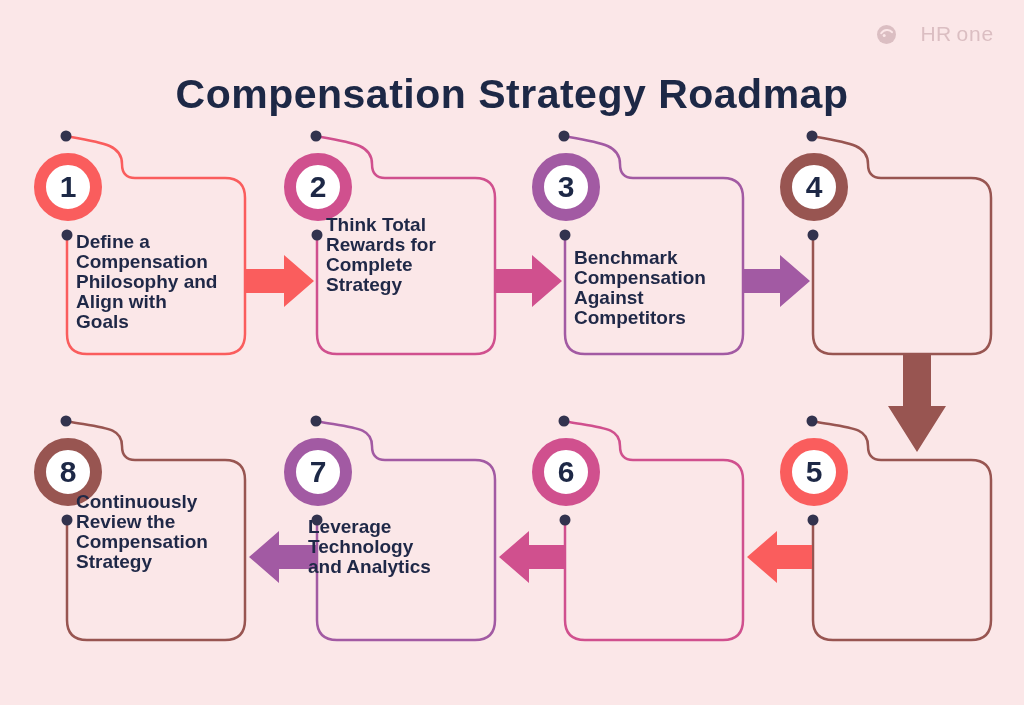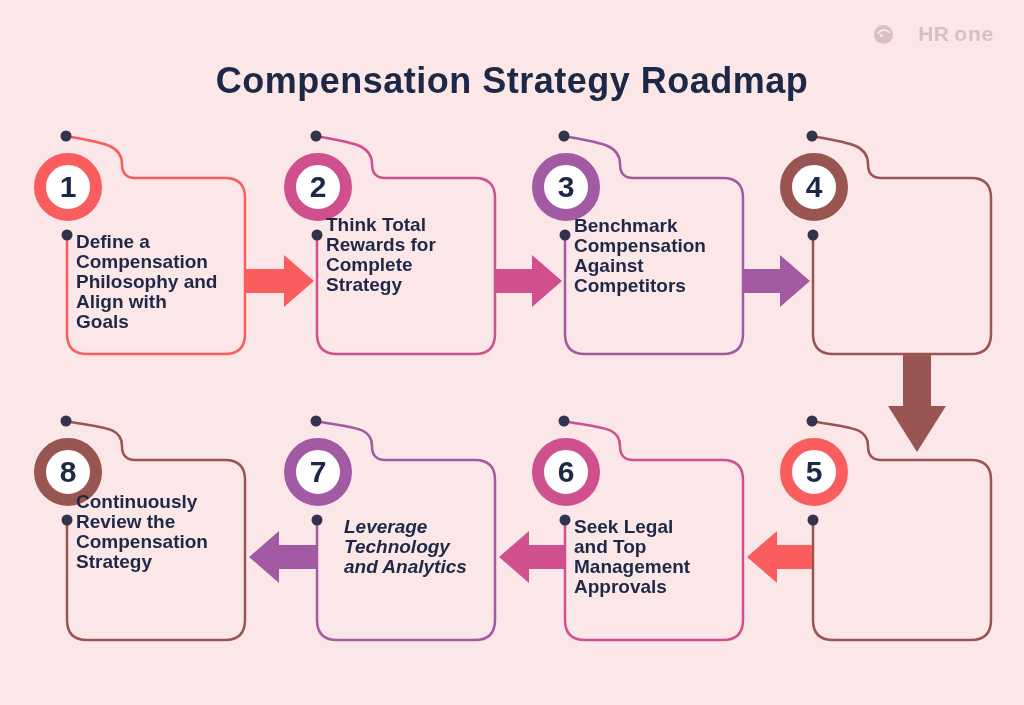--- a/index.html
+++ b/index.html
@@ -10,35 +10,35 @@
     overflow: hidden;
   }
   #stage {
     position: relative;
     width: 1024px; height: 705px;
   }
   #diagram-svg {
     position: absolute; left: 0; top: 0;
   }
   .page-title {
-    position: absolute; left: 0; right: 0; top: 36px;
+    position: absolute; left: 0; right: 0; top: 44px;
     text-align: center;
-    font-size: 36px; font-weight: 800;
+    font-size: 41px; font-weight: 800;
     letter-spacing: 0.5px;
     color: var(--navy, #1D2846);
   }
   .logo {
     position: absolute; top: 22px; right: 30px;
     display: flex; align-items: center; gap: 5px;
     color: var(--logo, #DBBEC2);
     font-size: 21px;
     user-select: none;
   }
-  .logo .brand-bold { font-weight: 700; letter-spacing: 0.3px; margin-left: 20px; }
-  .logo .brand-light { font-weight: 700; letter-spacing: 0.8px; }
+  .logo .brand-bold { font-weight: 400; letter-spacing: 0.3px; margin-left: 20px; }
+  .logo .brand-light { font-weight: 400; letter-spacing: 0.8px; }
   .badge {
     position: absolute;
     width: 68px; height: 68px;
     box-sizing: border-box;
     border: 12px solid #ccc;
     border-radius: 50%;
     background: #ffffff;
     display: flex; align-items: center; justify-content: center;
     font-size: 30px; font-weight: 700;
     color: var(--navy, #1D2846);
@@ -130,41 +130,37 @@
     <div class="badge" style="left: 284px; top: 153px; border-color: rgb(208, 80, 142);">
       <span>2</span>
     </div>
     <div class="step-label" style="left: 326px; top: 215px;">Think Total
 Rewards for
 Complete
 Strategy</div>
     <div class="badge" style="left: 532px; top: 153px; border-color: rgb(162, 90, 163);">
       <span>3</span>
     </div>
-    <div class="step-label" style="left: 574px; top: 216px;">Benchmark
+    <div class="step-label" style="left: 574px; top: 248px;">Benchmark
 Compensation
 Against
 Competitors</div>
     <div class="badge" style="left: 780px; top: 153px; border-color: rgb(152, 85, 81);">
       <span>4</span>
     </div>
     <div class="badge" style="left: 780px; top: 438px; border-color: rgb(250, 93, 93);">
       <span>5</span>
     </div>
     <div class="badge" style="left: 532px; top: 438px; border-color: rgb(208, 80, 142);">
       <span>6</span>
     </div>
-    <div class="step-label" style="left: 574px; top: 517px;">Seek Legal
-and Top
-Management
-Approvals</div>
     <div class="badge" style="left: 284px; top: 438px; border-color: rgb(162, 90, 163);">
       <span>7</span>
     </div>
-    <div class="step-label" style="left: 344px; top: 517px; font-style: italic;">Leverage
+    <div class="step-label" style="left: 308px; top: 517px;">Leverage
 Technology
 and Analytics</div>
     <div class="badge" style="left: 34px; top: 438px; border-color: rgb(152, 85, 81);">
       <span>8</span>
     </div>
     <div class="step-label" style="left: 76px; top: 492px;">Continuously
 Review the
 Compensation
 Strategy</div>
   </div>

